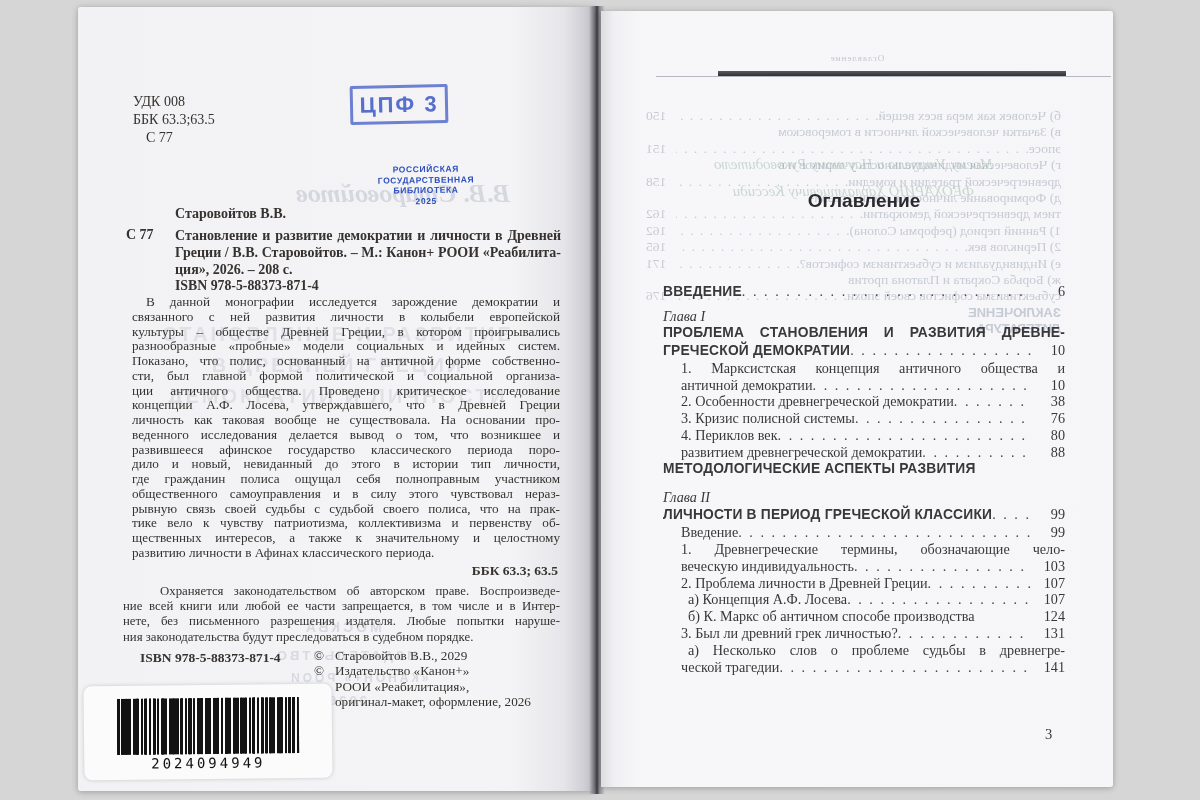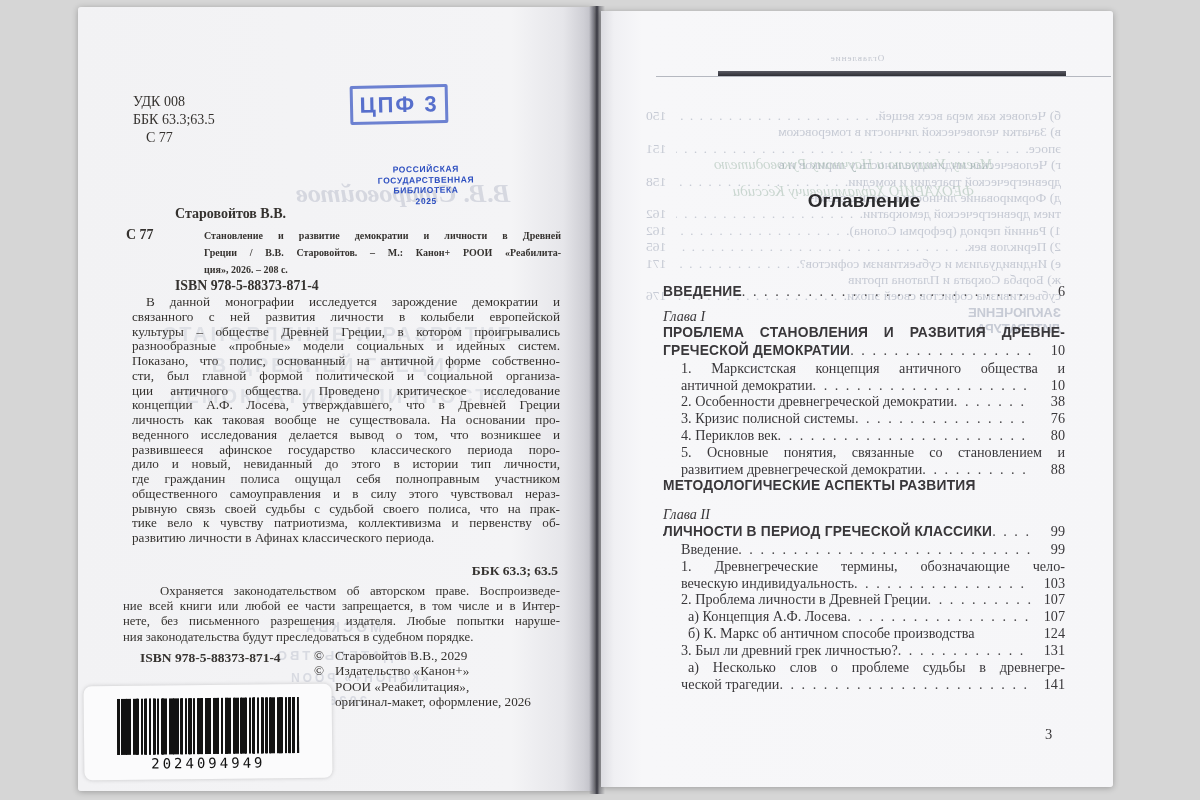--- a/index.html
+++ b/index.html
@@ -21,21 +21,21 @@
   .stampbox{left:272px;top:78px;width:92px;height:33px;border:3px solid rgba(74,100,200,.8);
     transform:rotate(-1.2deg);display:flex;align-items:center;justify-content:center;
     font-family:"Liberation Sans",sans-serif;font-weight:bold;font-size:22px;letter-spacing:2px;
     color:rgba(74,100,200,.92);border-radius:2px;}
   .libstamp{left:266px;top:157px;width:164px;text-align:center;color:#2d4fc0;
     font-family:"Liberation Sans",sans-serif;font-weight:bold;font-size:8.5px;line-height:10.5px;
     letter-spacing:.6px;transform:rotate(-.8deg);}
   .author{left:97px;top:199px;font-weight:bold;font-size:14px;}
   .cat-label{left:48px;top:220px;font-weight:bold;font-size:14px;}
   .cat-lines{left:97px;top:220px;width:386px;font-weight:bold;}
-  .cat-line{font-size:10px;line-height:17.2px;text-align:justify;text-align-last:justify;margin-left:29px;}
+  .cat-line{font-size:14px;line-height:17.2px;text-align:justify;text-align-last:justify;}
   .cat-line.last{text-align-last:left;}
   .isbn-top{left:97px;top:271px;font-weight:bold;font-size:13.8px;}
   .annotation{left:54px;top:288px;width:428px;}
   .aline{font-size:13.2px;line-height:14.75px;text-align:justify;text-align-last:justify;white-space:normal;}
   .aline.first{text-indent:14px;}
   .aline.last{text-align-last:left;}
   .bbk-bottom{right:36px;top:556px;font-weight:bold;font-size:13.5px;}
   .copyright{left:45px;top:577px;width:437px;}
   .cline{font-size:12.8px;line-height:15.2px;text-align:justify;text-align-last:justify;}
   .cline.first{text-indent:37px;}
@@ -154,20 +154,21 @@
         <div class="aline">ции античного общества. Проведено критическое исследование</div>
         <div class="aline">концепции А.Ф. Лосева, утверждавшего, что в Древней Греции</div>
         <div class="aline">личность как таковая вообще не существовала. На основании про-</div>
         <div class="aline">веденного исследования делается вывод о том, что возникшее и</div>
         <div class="aline">развившееся афинское государство классического периода поро-</div>
         <div class="aline">дило и новый, невиданный до этого в истории тип личности,</div>
         <div class="aline">где гражданин полиса ощущал себя полноправным участником</div>
         <div class="aline">общественного самоуправления и в силу этого чувствовал нераз-</div>
         <div class="aline">рывную связь своей судьбы с судьбой своего полиса, что на прак-</div>
         <div class="aline">тике вело к чувству патриотизма, коллективизма и первенству об-</div>
+        <div class="aline">щественных интересов, а также к значительному и целостному</div>
         <div class="aline last">развитию личности в Афинах классического периода.</div>
       </div>
 
     <div class="abs bbk-bottom">ББК 63.3; 63.5</div>
 
     <div class="abs copyright" id="copyright">
         <div class="cline first">Охраняется законодательством об авторском праве. Воспроизведе-</div>
         <div class="cline">ние всей книги или любой ее части запрещается, в том числе и в Интер-</div>
         <div class="cline">нете, без письменного разрешения издателя. Любые попытки наруше-</div>
         <div class="cline last">ния законодательства будут преследоваться в судебном порядке.</div>
@@ -306,23 +307,20 @@
         <div class="trow l1">
           <span class="tx">3. Кризис полисной системы</span>
           <span class="dots"></span>
           <span class="pg">76</span>
         </div>
         <div class="trow l1">
           <span class="tx">4. Периклов век</span>
           <span class="dots"></span>
           <span class="pg">80</span>
         </div>
-        <div class="trow l1 justify">
-          <span class="tx">5. Основные понятия, связанные со становлением и</span>
-        </div>
         <div class="trow l1">
           <span class="tx">развитием древнегреческой демократии</span>
           <span class="dots"></span>
           <span class="pg">88</span>
         </div>
         <div class="trow h1">
           <span class="tx">МЕТОДОЛОГИЧЕСКИЕ АСПЕКТЫ РАЗВИТИЯ</span>
         </div>
         <div class="trow chapter" style="margin-top: 11px;">
           <span class="tx">Глава II</span>

